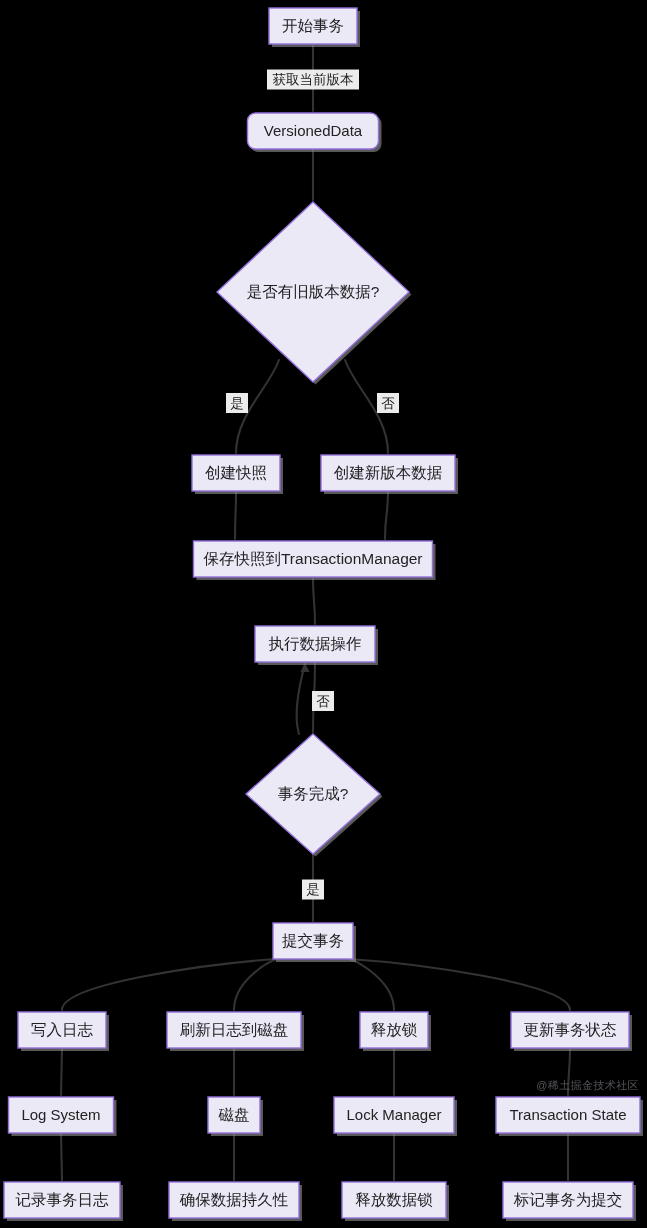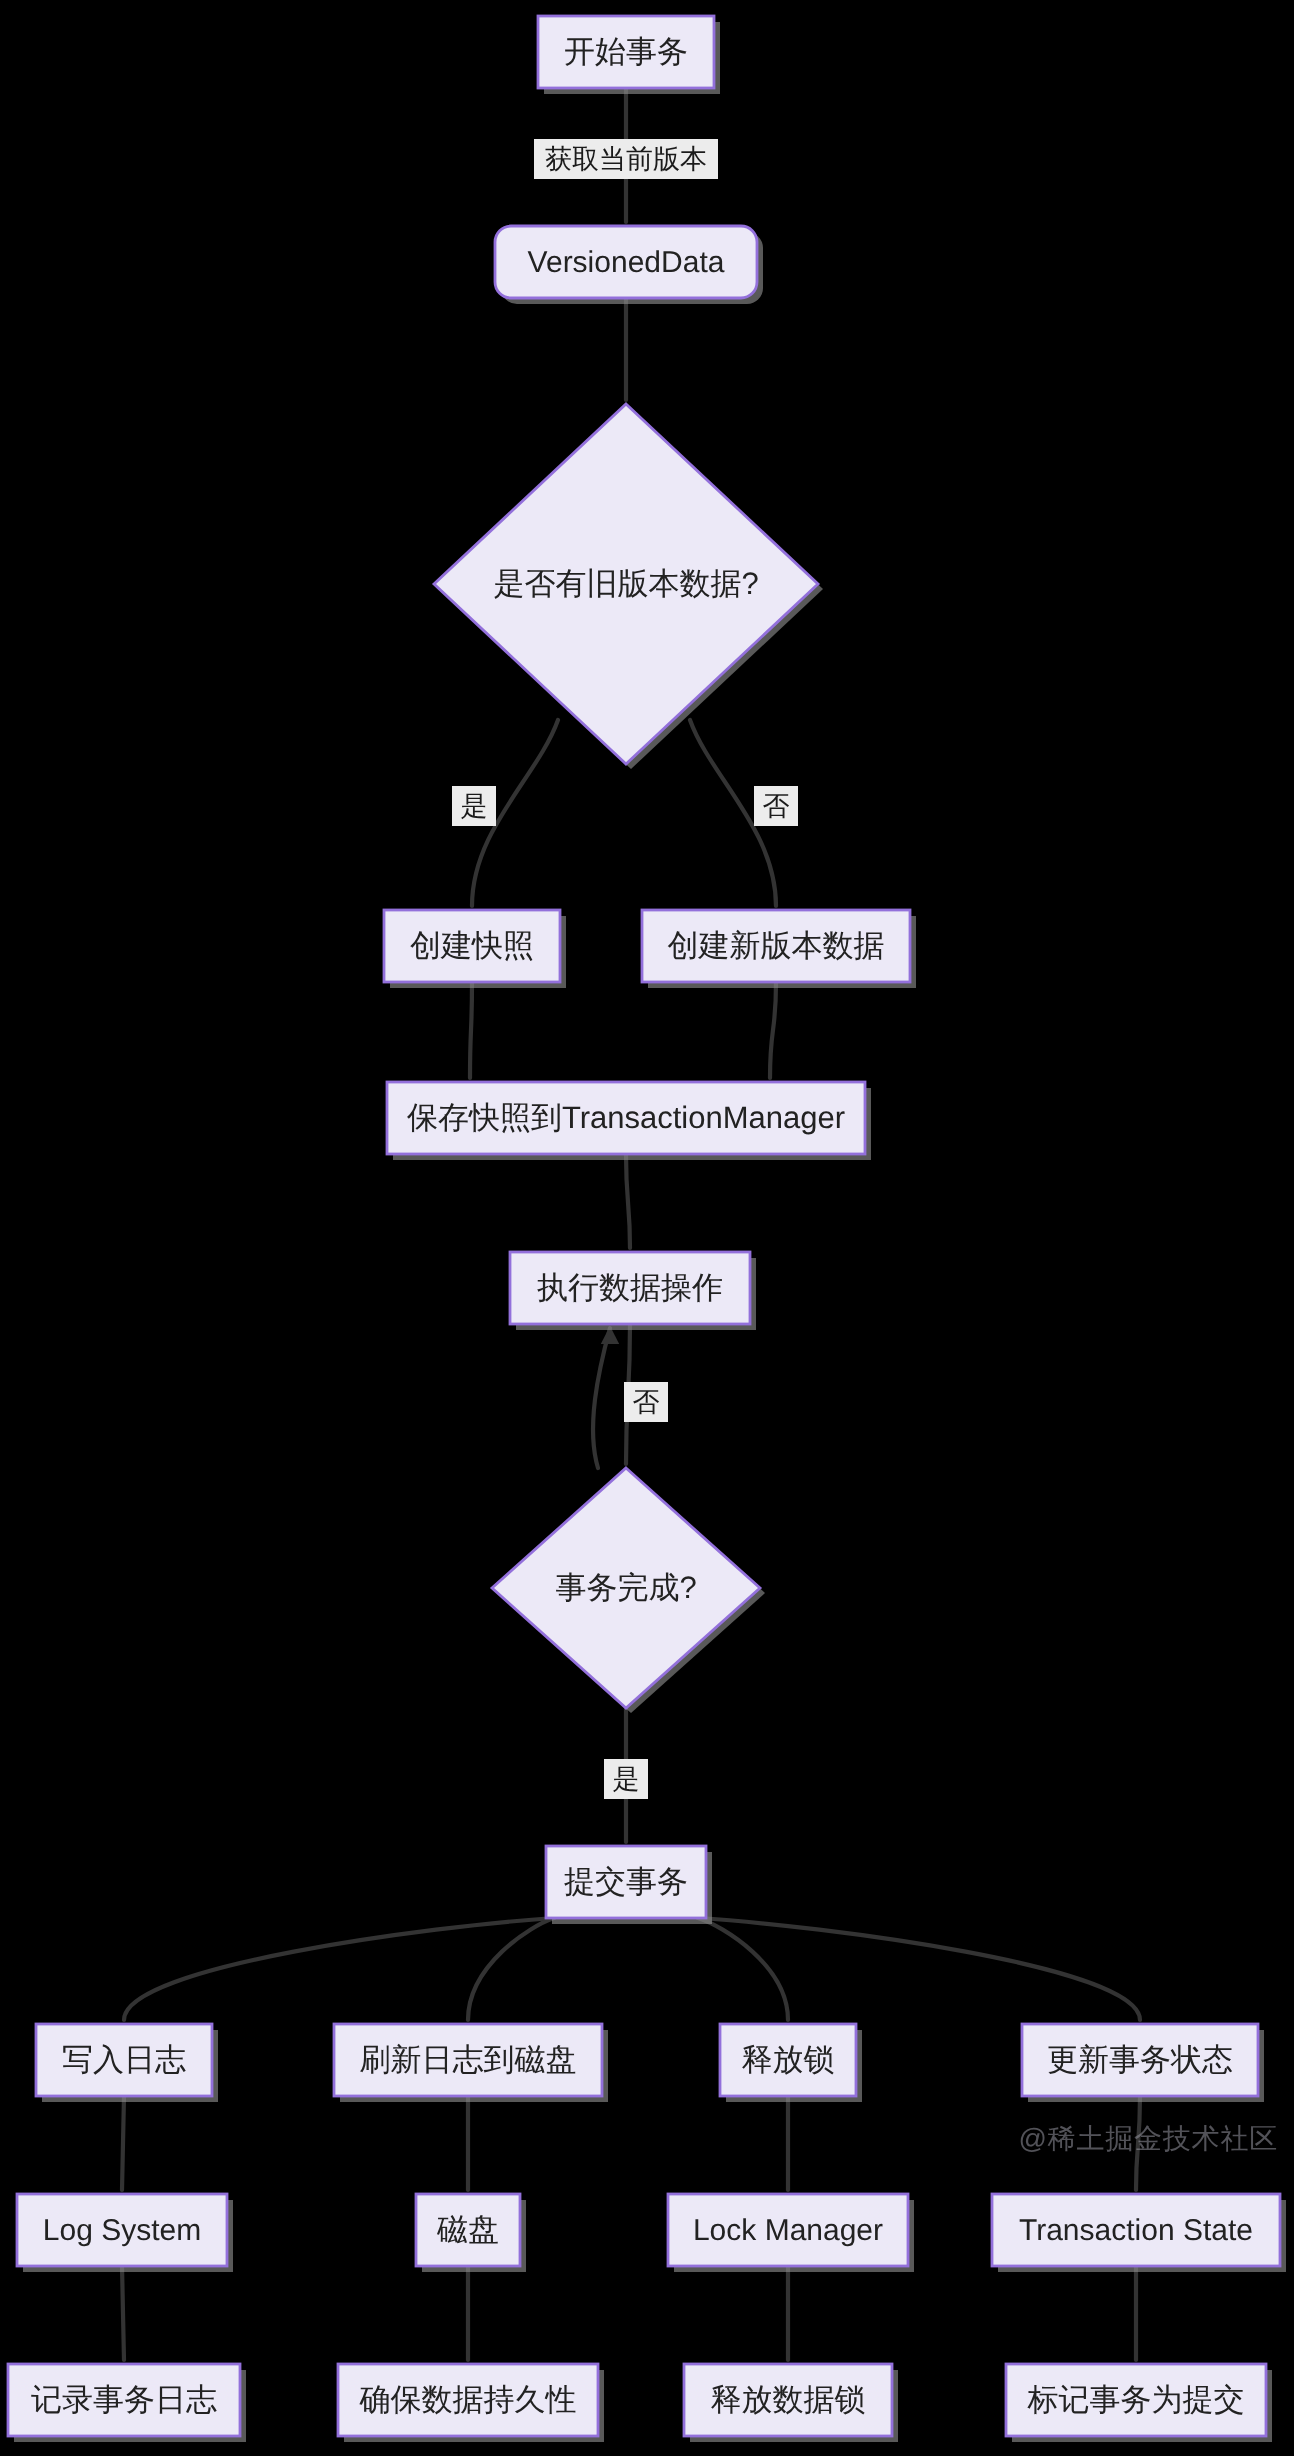--- a/index.html
+++ b/index.html
@@ -58,23 +58,23 @@
   .edge-label-text {
     fill: #1b1b1b;
     font-family: "Liberation Sans", "DejaVu Sans", sans-serif;
     font-size: 13.5px;
     text-anchor: middle;
     dominant-baseline: middle;
   }
   .watermark {
     position: absolute;
     right: 8px;
-    bottom: 17px;
-    font-family: "Liberation Sans", "DejaVu Sans", sans-serif;
-    font-size: 14px;
+    bottom: 3px;
+    font-family: "Liberation Sans", "DejaVu Sans", sans-serif;
+    font-size: 11px;
     color: rgba(150,150,160,0.55);
     letter-spacing: 0.4px;
     user-select: none;
     pointer-events: none;
   }
 </style>
 </head>
 <body>
 
 <div id="flow-root">

